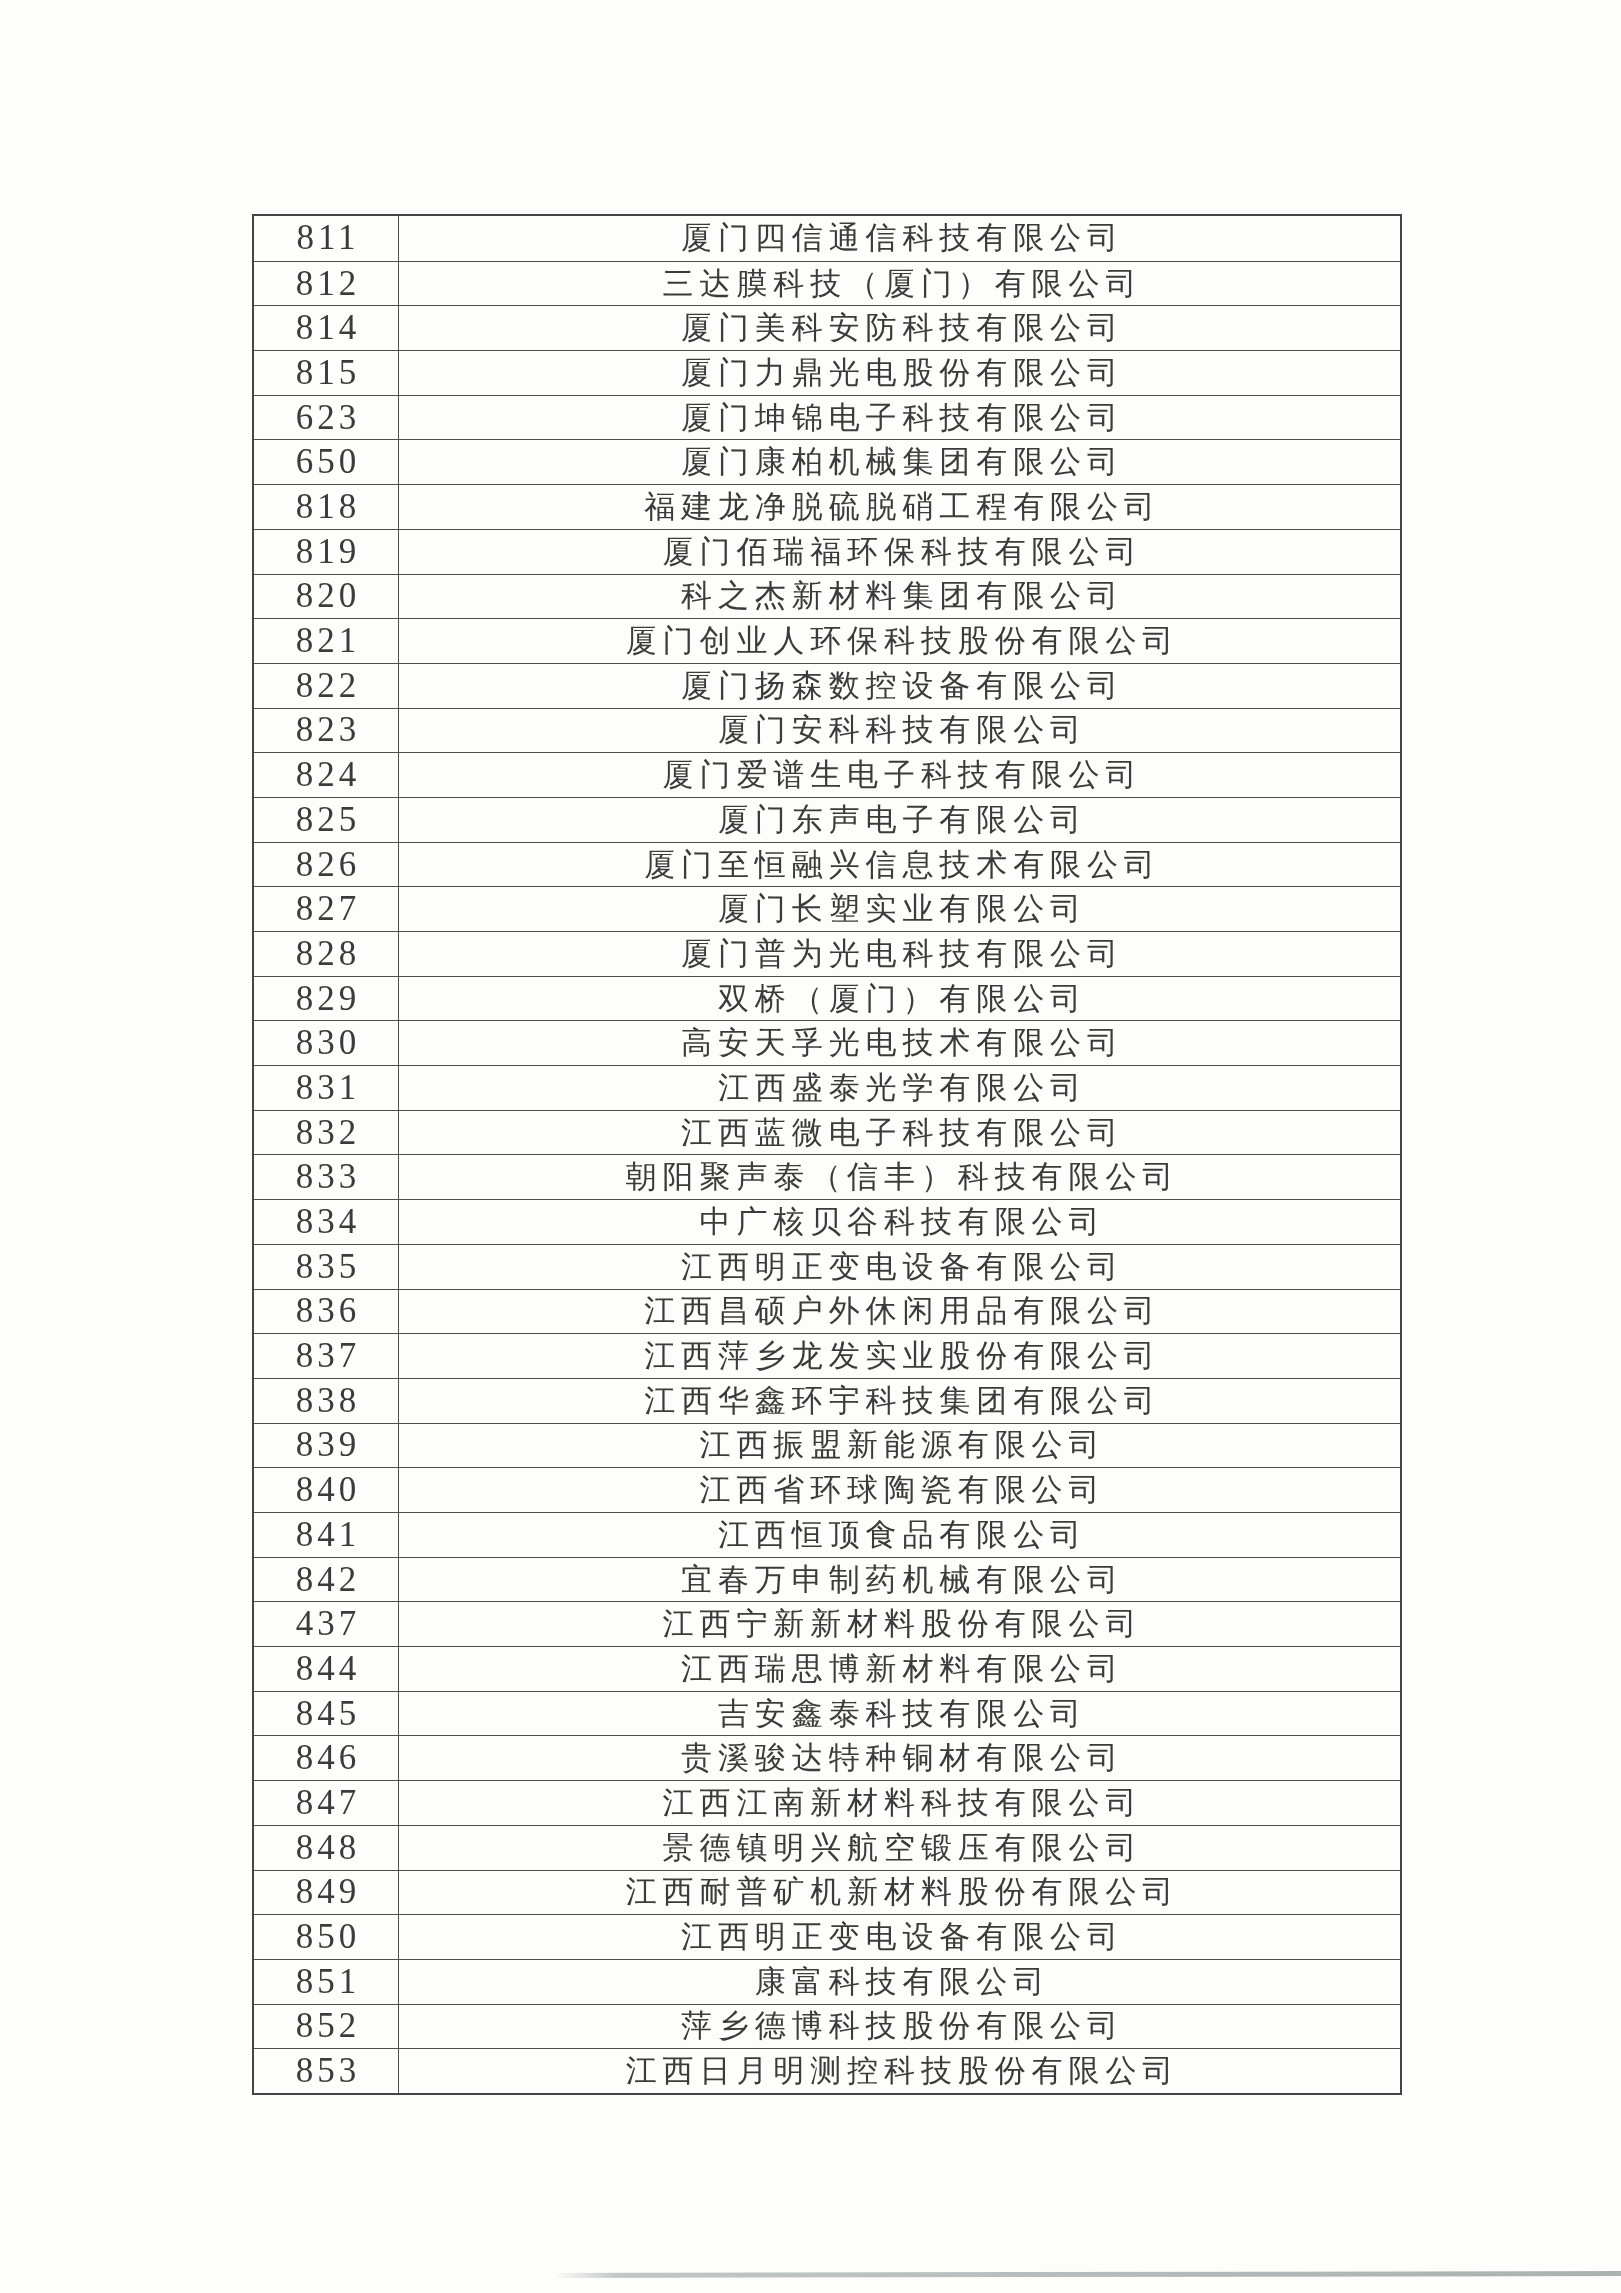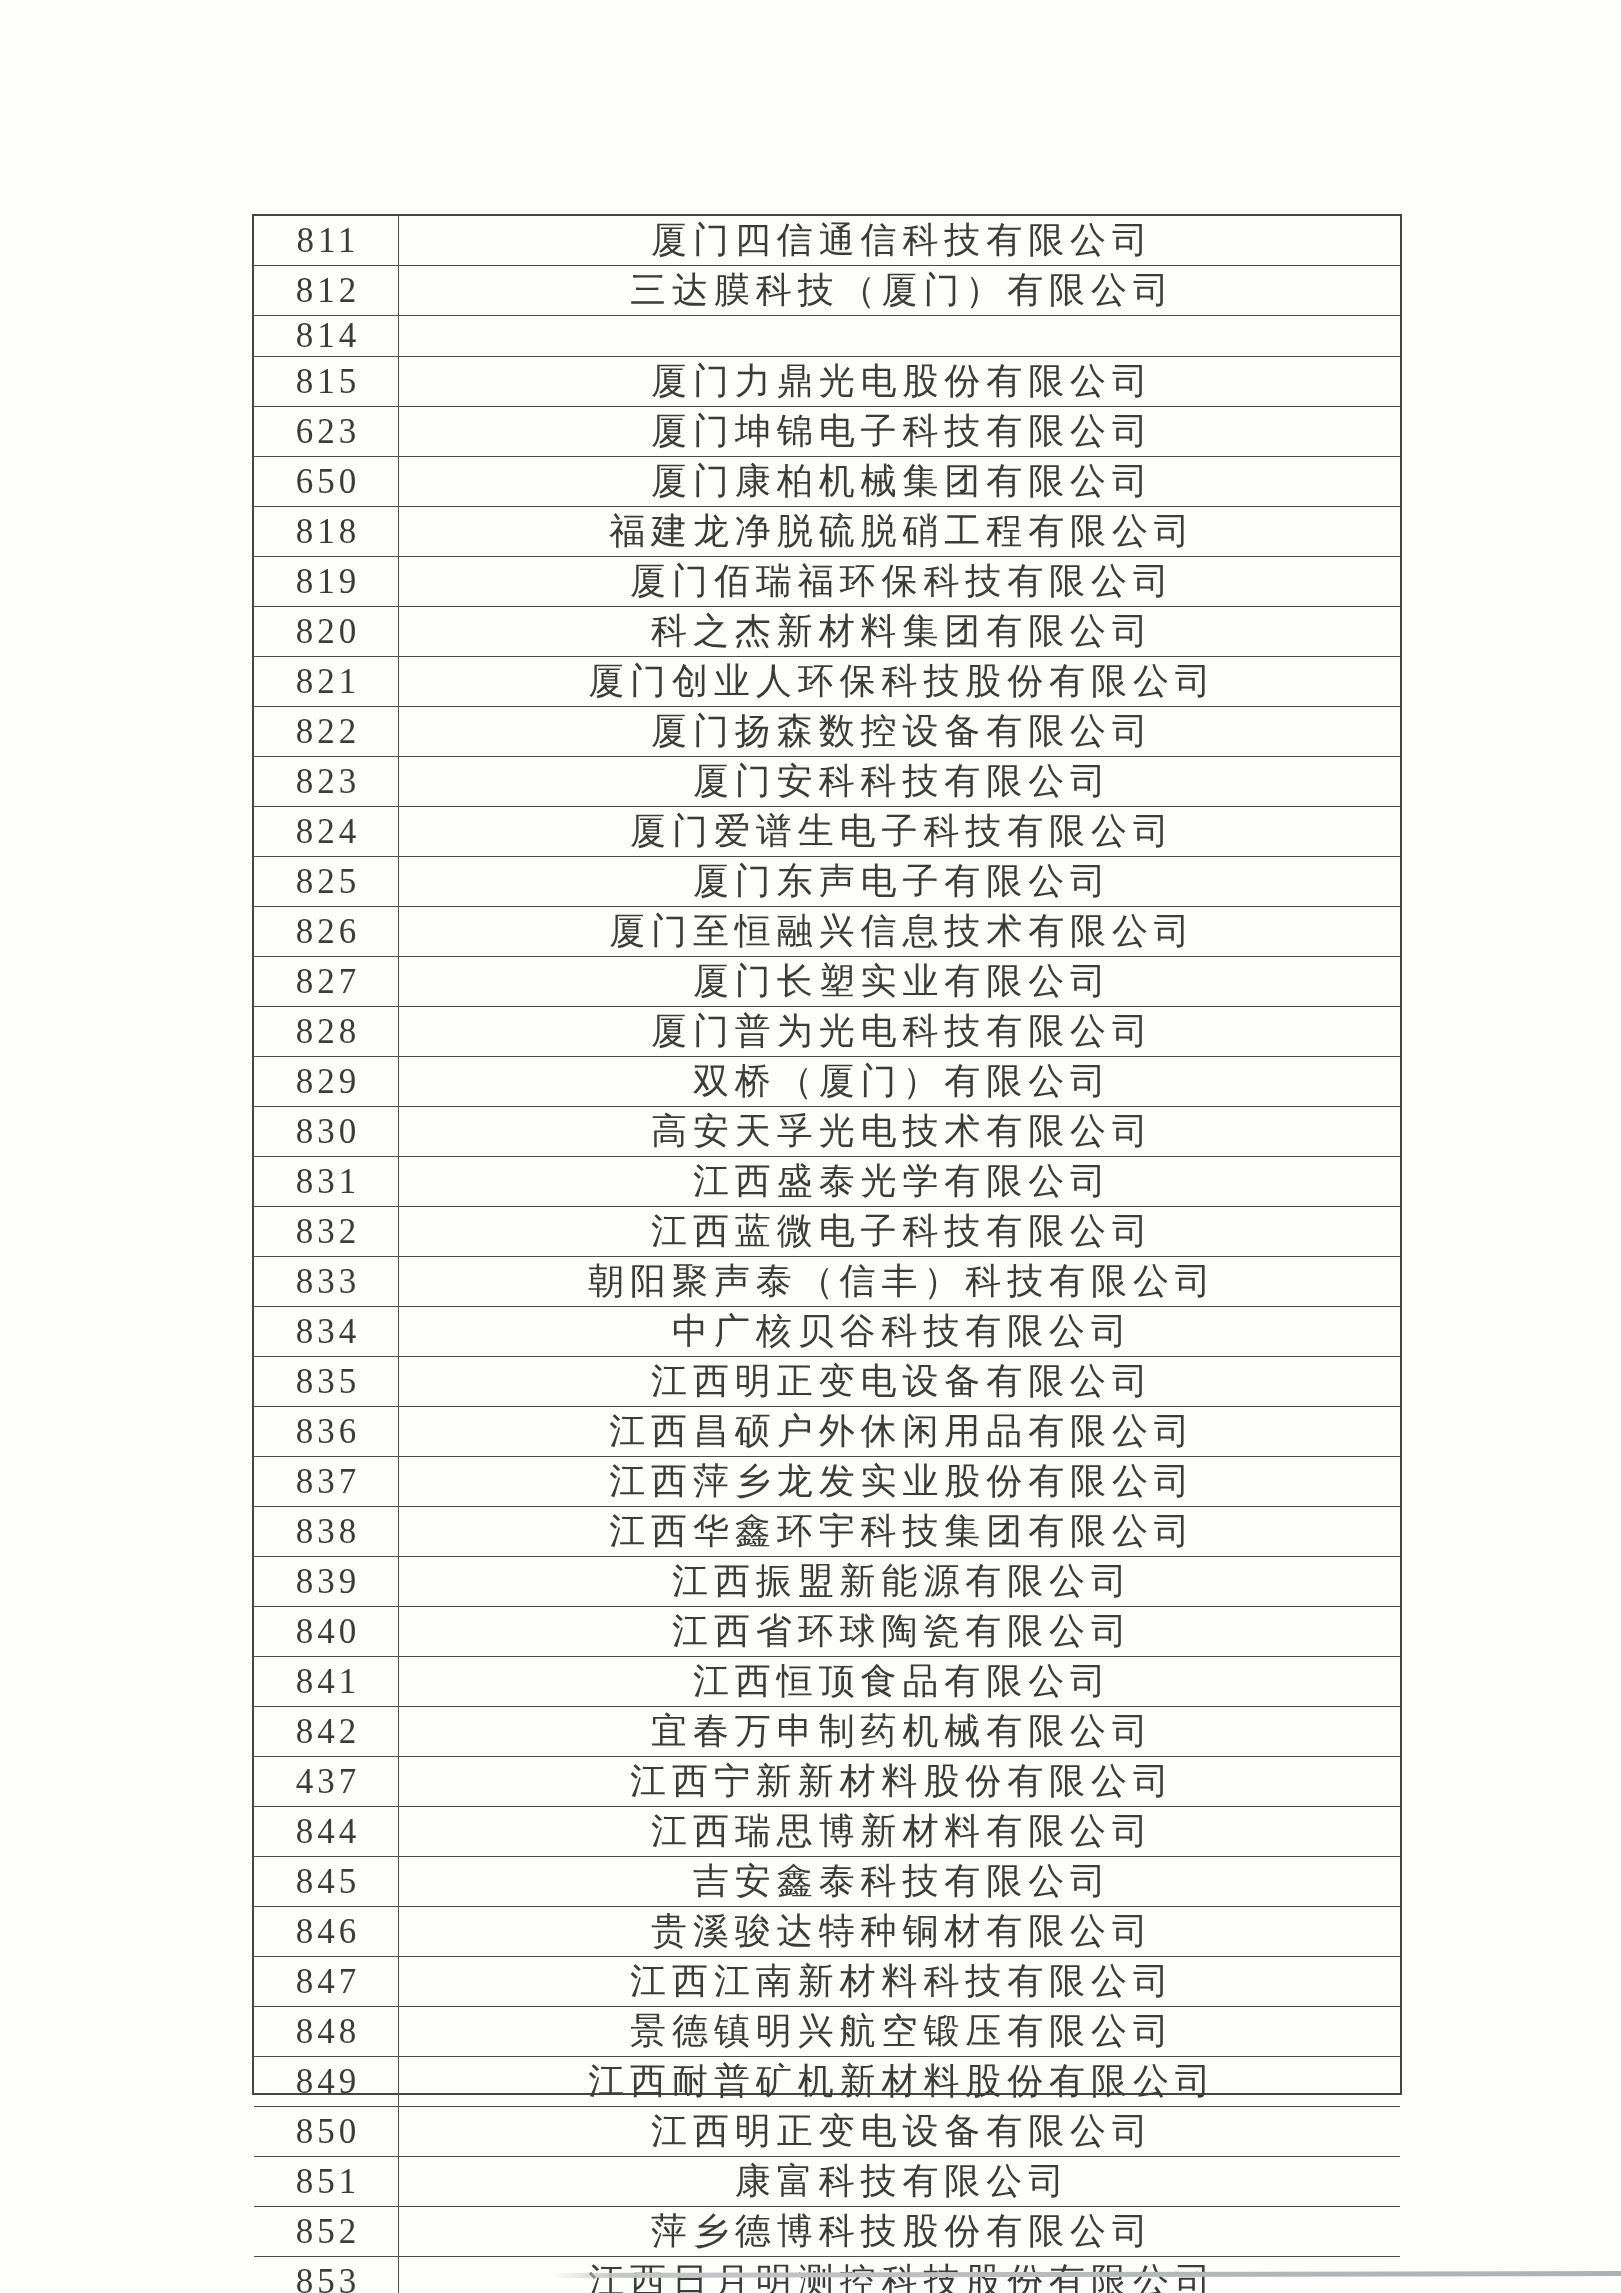--- a/index.html
+++ b/index.html
@@ -45,21 +45,21 @@
     overflow: hidden;
     white-space: nowrap;
   }
   .cell.num {
     border-right: 1px solid var(--line);
     font-size: 35px;
     letter-spacing: 3.9px;
     text-indent: 3.9px;
   }
   .cell.name {
-    font-size: 36px;
+    font-size: 31px;
     letter-spacing: 5.9px;
     text-indent: 5.9px;
     text-align: center;
   }
   .scan-line {
     position: absolute;
     left: 554px;
     top: 2272px;
     width: 1067px;
     height: 4.9px;
@@ -75,20 +75,21 @@
       <div class="row">
         <div class="cell num">811</div>
         <div class="cell name">厦门四信通信科技有限公司</div>
       </div>
       <div class="row">
         <div class="cell num">812</div>
         <div class="cell name">三达膜科技（厦门）有限公司</div>
       </div>
       <div class="row">
         <div class="cell num">814</div>
+        <div class="cell name">厦门美科安防科技有限公司</div>
       </div>
       <div class="row">
         <div class="cell num">815</div>
         <div class="cell name">厦门力鼎光电股份有限公司</div>
       </div>
       <div class="row">
         <div class="cell num">623</div>
         <div class="cell name">厦门坤锦电子科技有限公司</div>
       </div>
       <div class="row">

